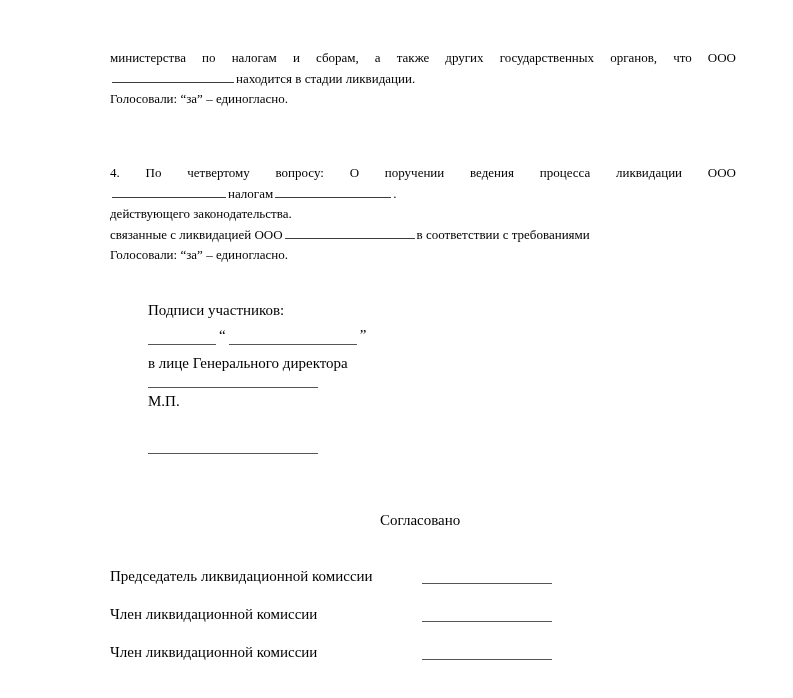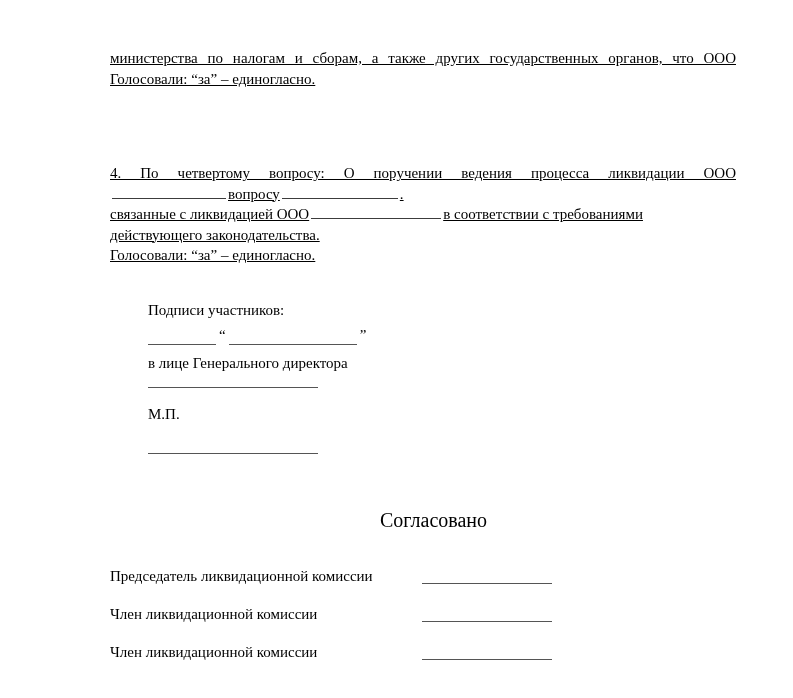--- a/index.html
+++ b/index.html
@@ -22,25 +22,24 @@
     top: 0;
     width: 793px;
     height: 698px;
   }
 
   
   .body-block {
     position: absolute;
     left: 110px;
     width: 626px;
-    font-size: 15px;
+    font-size: 13px;
     line-height: 20.5px;
     text-align: justify;
     text-justify: inter-word;
-    text-decoration: underline;
   }
   .body-block p {
     margin: 0;
   }
   
   .jline {
     display: block;
     text-align: justify;
     text-align-last: justify;
     white-space: nowrap;
@@ -98,39 +97,39 @@
     margin-top: 8px;
     white-space: nowrap;
   }
   .rule-mp {
     width: 170px;
     border-bottom: 1px solid #555555;
     height: 0;
     margin-top: 13px;
   }
   .mp-label {
-    margin-top: 16px;
+    margin-top: 3px;
   }
 
   
   #lone-rule {
     position: absolute;
     left: 148px;
     top: 453px;
     width: 170px;
     border-bottom: 1px solid #555555;
     height: 0;
   }
 
   
   #approval-heading {
     position: absolute;
     left: 380px;
     top: 510px;
-    font-size: 20px;
+    font-size: 15px;
     line-height: 20px;
     white-space: nowrap;
   }
 
   
   #commission-rows {
     position: absolute;
     left: 110px;
     top: 566px;
     width: 620px;
@@ -157,32 +156,35 @@
     height: 0;
   }
 </style>
 </head>
 <body>
 
 <div class="page">
 
   <div class="body-block" id="block-intro">
     <p class="jline">министерства по налогам и сборам, а также других государственных  органов, что ООО</p>
+    <p>
+      <span class="blank blank-122"></span><span>находится в стадии ликвидации.</span>
+    </p>
     <p>Голосовали: “за” – единогласно.</p>
   </div>
 
   <div class="body-block" id="block-item4">
     <p class="jline">4.  По  четвертому  вопросу:  О  поручении  ведения  процесса  ликвидации  ООО</p>
     <p>
-      <span class="blank blank-114"></span><span>вопросу</span><span class="blank blank-116"></span><span>.</span>
+      <span class="blank blank-114"></span><span>налогам</span><span class="blank blank-116"></span><span>.</span>
     </p>
+    <p>действующего законодательства.</p>
     <p>
       <span>связанные  с  ликвидацией  ООО</span><span class="blank blank-130"></span><span>в  соответствии  с  требованиями</span>
     </p>
-    <p>действующего законодательства.</p>
     <p>Голосовали: “за” – единогласно.</p>
   </div>
 
   <div class="sig-block" id="sig-heading">Подписи участников:</div>
 
   <div class="sig-block" id="sig-rows">
     <div class="sig-row-quotes">
       <span class="rule rule-short"></span>
       <span class="q">“</span>
       <span class="rule rule-long"></span>

